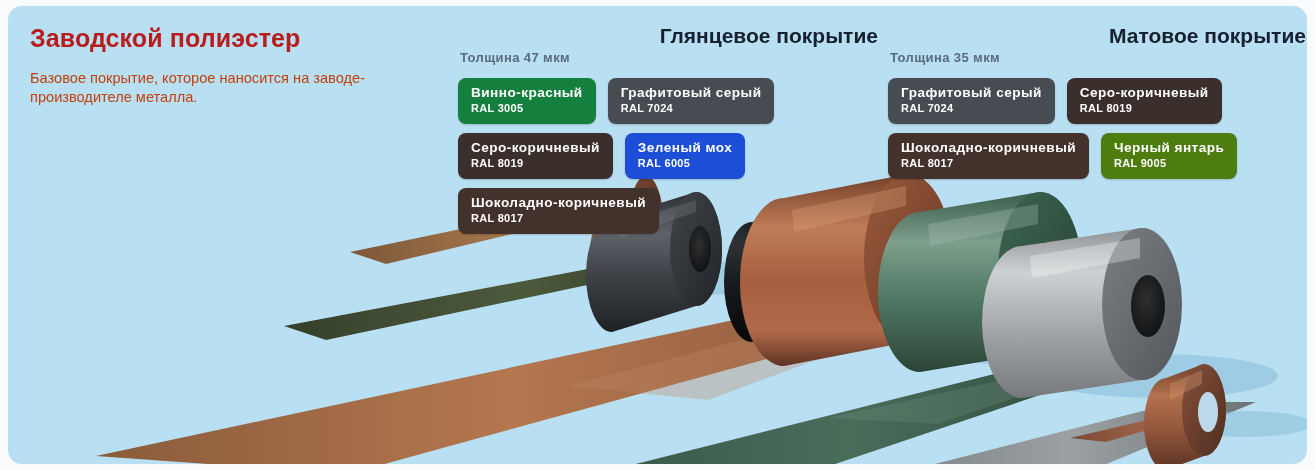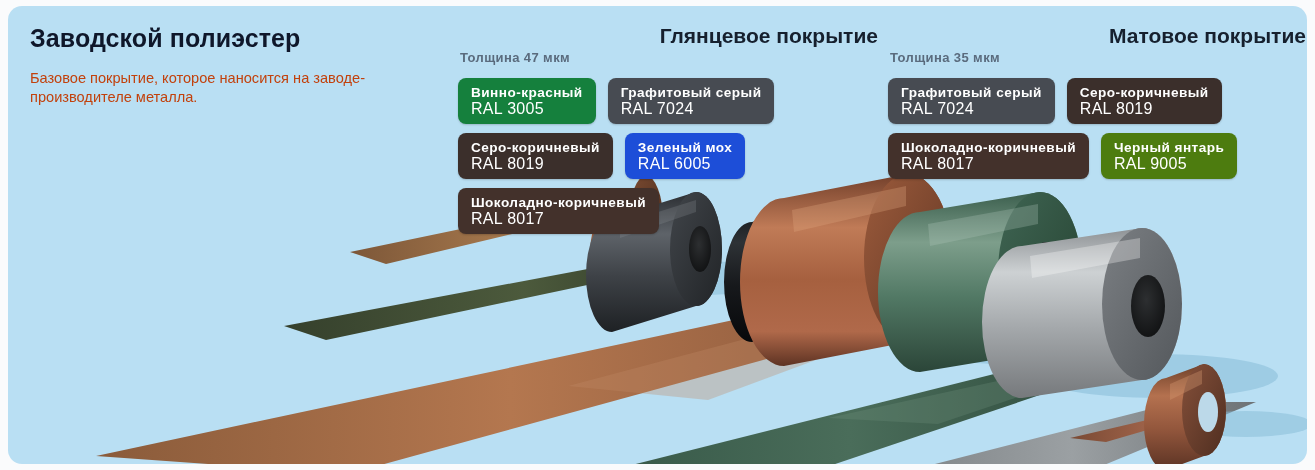--- a/index.html
+++ b/index.html
@@ -14,21 +14,21 @@
     position:absolute;left:8px;top:6px;
     width:1299px;height:458px;
     background:#b9dff3;
     border-radius:14px;
     overflow:hidden;
   }
 
   
   .left-col{position:absolute;left:18px;top:18px;width:410px;z-index:6;}
   .page-title{
-    font-size:25px;font-weight:bold;color:#0f172a;
+    font-size:25px;font-weight:bold;color:#b91c1c;
     letter-spacing:.1px;margin:0 0 16px 4px;
   }
   .para{
     font-size:14.6px;line-height:19px;color:#c2410c;
     margin:0 0 13px 4px;max-width:392px;
   }
 
   
   .col{position:absolute;top:18px;z-index:6;}
   .col-glossy{left:450px;width:420px;}
@@ -43,21 +43,21 @@
   .chips{display:flex;flex-wrap:wrap;gap:9px 12px;}
   .chip{
     border-radius:8px;
     padding:7px 13px 8px 13px;
     color:#ffffff;
     line-height:15.5px;
     box-shadow:0 1px 2px rgba(0,0,0,.18);
     white-space:nowrap;
   }
   .chip .nm{display:block;font-size:13.6px;font-weight:bold;letter-spacing:.45px;}
-  .chip .ral{display:block;font-size:16px;font-weight:normal;letter-spacing:.3px;}
+  .chip .ral{display:block;font-size:11px;font-weight:bold;letter-spacing:.3px;}
 
   
   .scene{
     position:absolute;left:0;top:150px;width:1299px;height:308px;
     z-index:1;pointer-events:none;
   }
   .scene svg{display:block;width:100%;height:100%;}
 </style>
 </head>
 <body style="background: rgb(250, 251, 252);">

